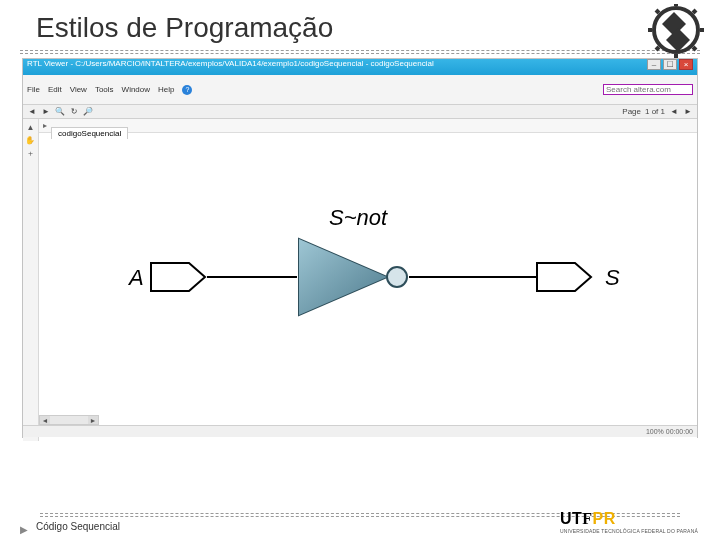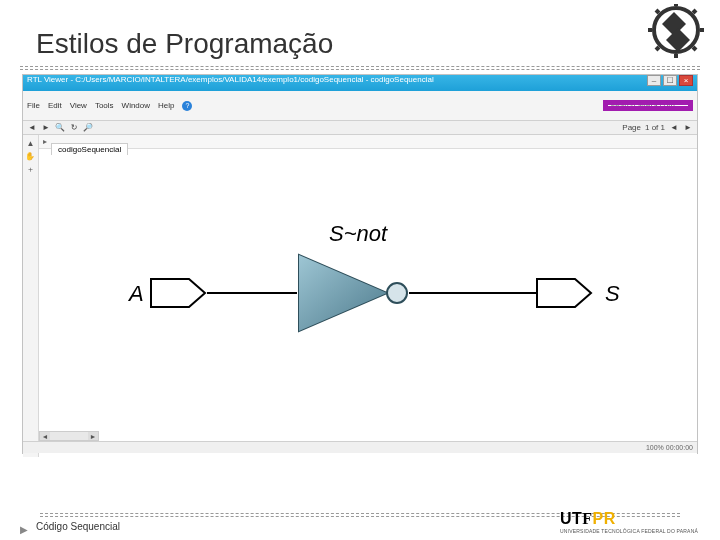--- a/index.html
+++ b/index.html
@@ -13,21 +13,21 @@
   }
   .top-logo {
     position: absolute;
     top: 4px;
     right: 12px;
   }
   .slide-title {
     font-size: 28px;
     font-weight: 400;
     color: #333;
-    padding: 28px 0 6px 36px;
+    padding: 12px 0 6px 36px;
   }
   .dashed-line {
     border: none;
     border-top: 1px dashed #999;
     margin: 0 20px 2px 20px;
   }
 
   .app-window {
     margin: 4px 22px 0 22px;
     border: 1px solid #c2c2c2;
@@ -67,21 +67,21 @@
     color: #333;
   }
   .menubar .help-icon {
     width: 10px; height: 10px; border-radius: 50%;
     background: #2a82da; color: #fff; display: inline-flex;
     align-items: center; justify-content: center; font-size: 7px;
   }
   .menubar .spacer { flex: 1; }
   .menubar input {
     width: 90px; height: 11px; font-size: 8px;
-    border: 5px solid #a21caf; padding: 0 2px;
+    border: 1px solid #a21caf; padding: 0 2px;
   }
 
   .toolbar {
     background: #f0f0f0;
     border-bottom: 1px solid #d0d0d0;
     height: 14px;
     display: flex;
     align-items: center;
     padding: 0 4px;
     gap: 4px;

